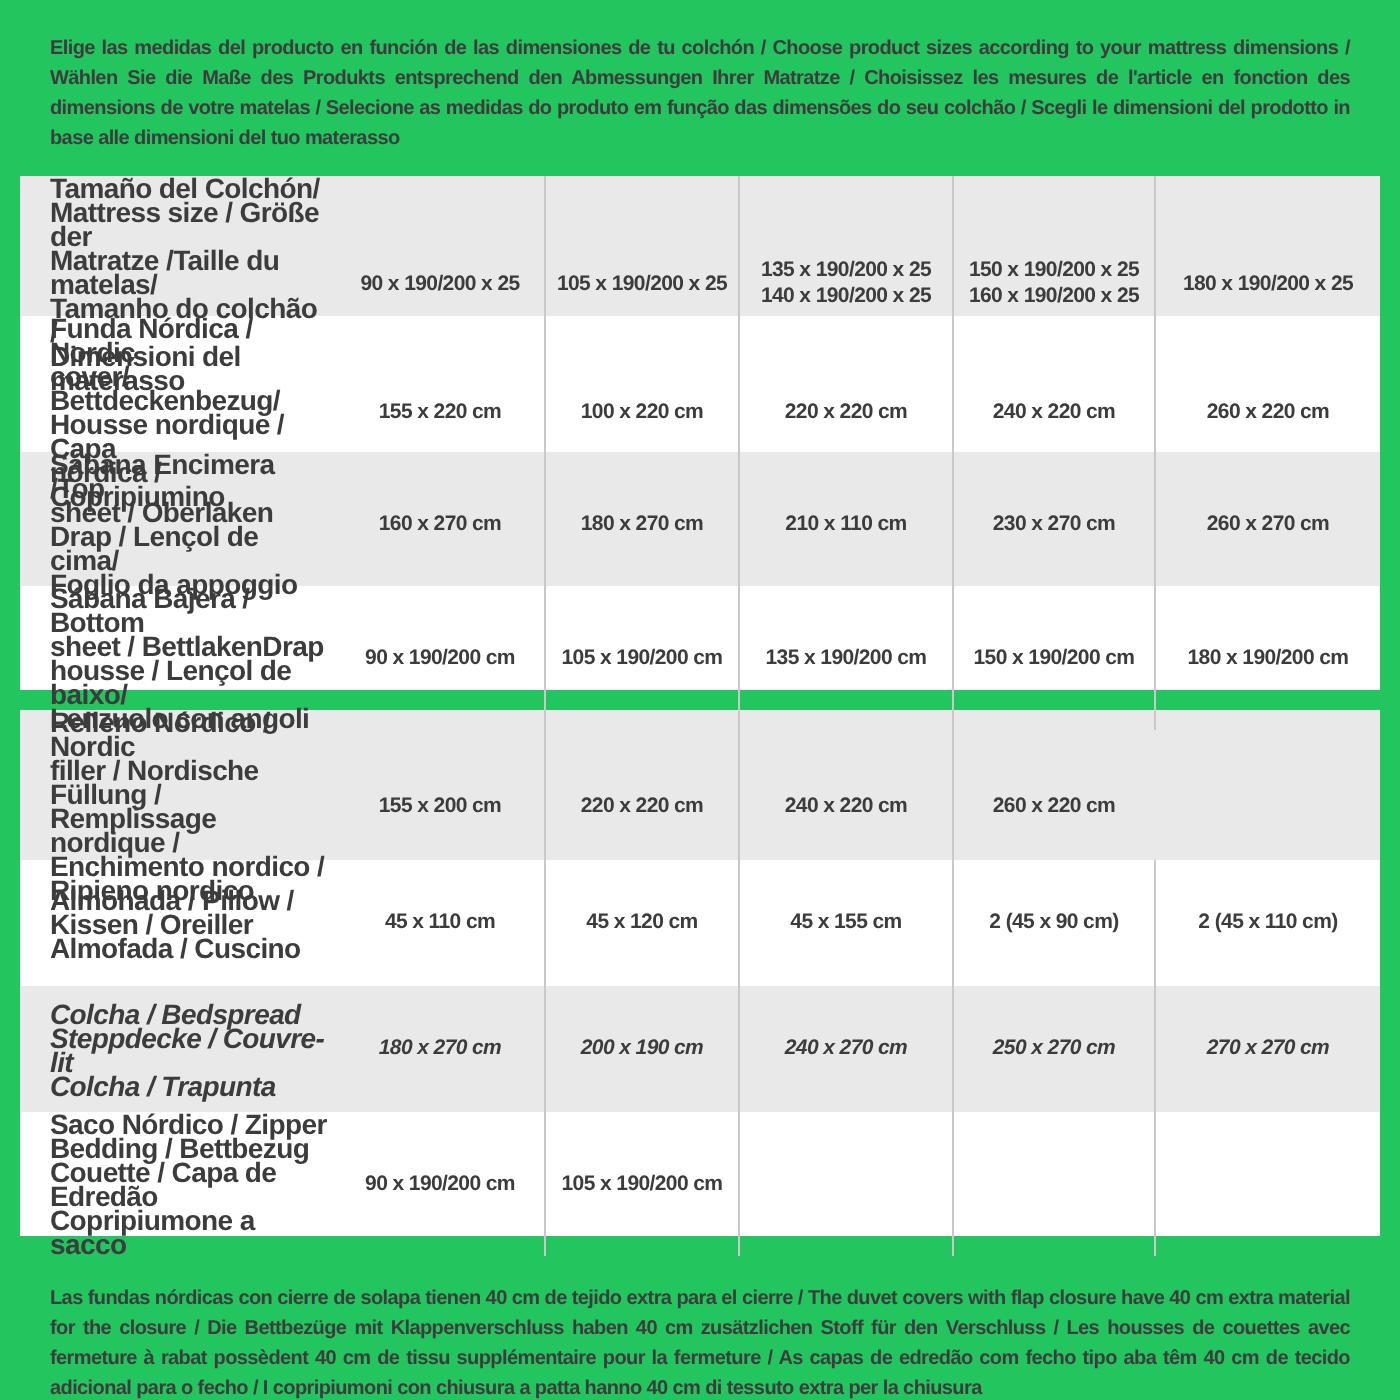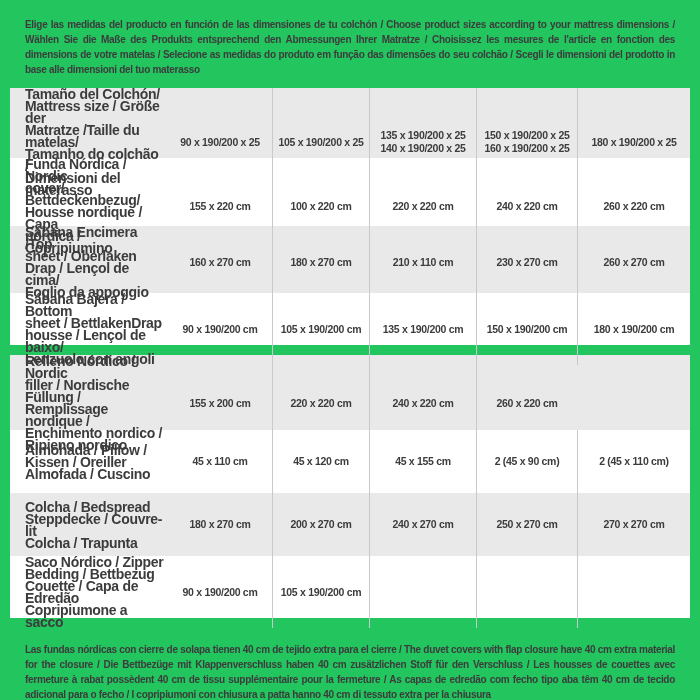--- a/index.html
+++ b/index.html
@@ -20,21 +20,21 @@
     align-items:stretch;
   }
   .row:nth-child(odd){background:#e9e9e9;}
   .row:nth-child(even){background:#ffffff;}
   .row:nth-child(1){height:70px;}
   .row:nth-child(2){height:68px;}
   .row:nth-child(3){height:67px;}
   .row:nth-child(4){height:52px;}
   .row:nth-child(5){height:75px;margin-top:10px;}
   .row:nth-child(6){height:63px;}
-  .row:nth-child(7){height:63px;}
+  .row:nth-child(7){height:63px;font-style:italic;}
   .row:nth-child(8){height:62px;}
   .cell{
     display:flex;align-items:center;
     white-space:pre-line;
     box-sizing:border-box;
   }
   .cell.label{
     padding-left:15px;padding-right:4px;
     font-size:14px;line-height:12px;letter-spacing:-0.3px;
     justify-content:flex-start;text-align:left;
@@ -129,21 +129,21 @@
     <div class="cell v">45 x 155 cm</div>
     <div class="cell v">2 (45 x 90 cm)</div>
     <div class="cell v">2 (45 x 110 cm)</div>
   </div>
 
   <div class="row">
     <div class="cell label">Colcha / Bedspread
 Steppdecke / Couvre-lit
 Colcha / Trapunta</div>
     <div class="cell v">180 x 270 cm</div>
-    <div class="cell v">200 x 270 cm</div>
+    <div class="cell v">200 x 190 cm</div>
     <div class="cell v">240 x 270 cm</div>
     <div class="cell v">250 x 270 cm</div>
     <div class="cell v">270 x 270 cm</div>
   </div>
 
   <div class="row">
     <div class="cell label">Saco Nórdico / Zipper
 Bedding / Bettbezug
 Couette  / Capa de Edredão
 Copripiumone a sacco</div>

